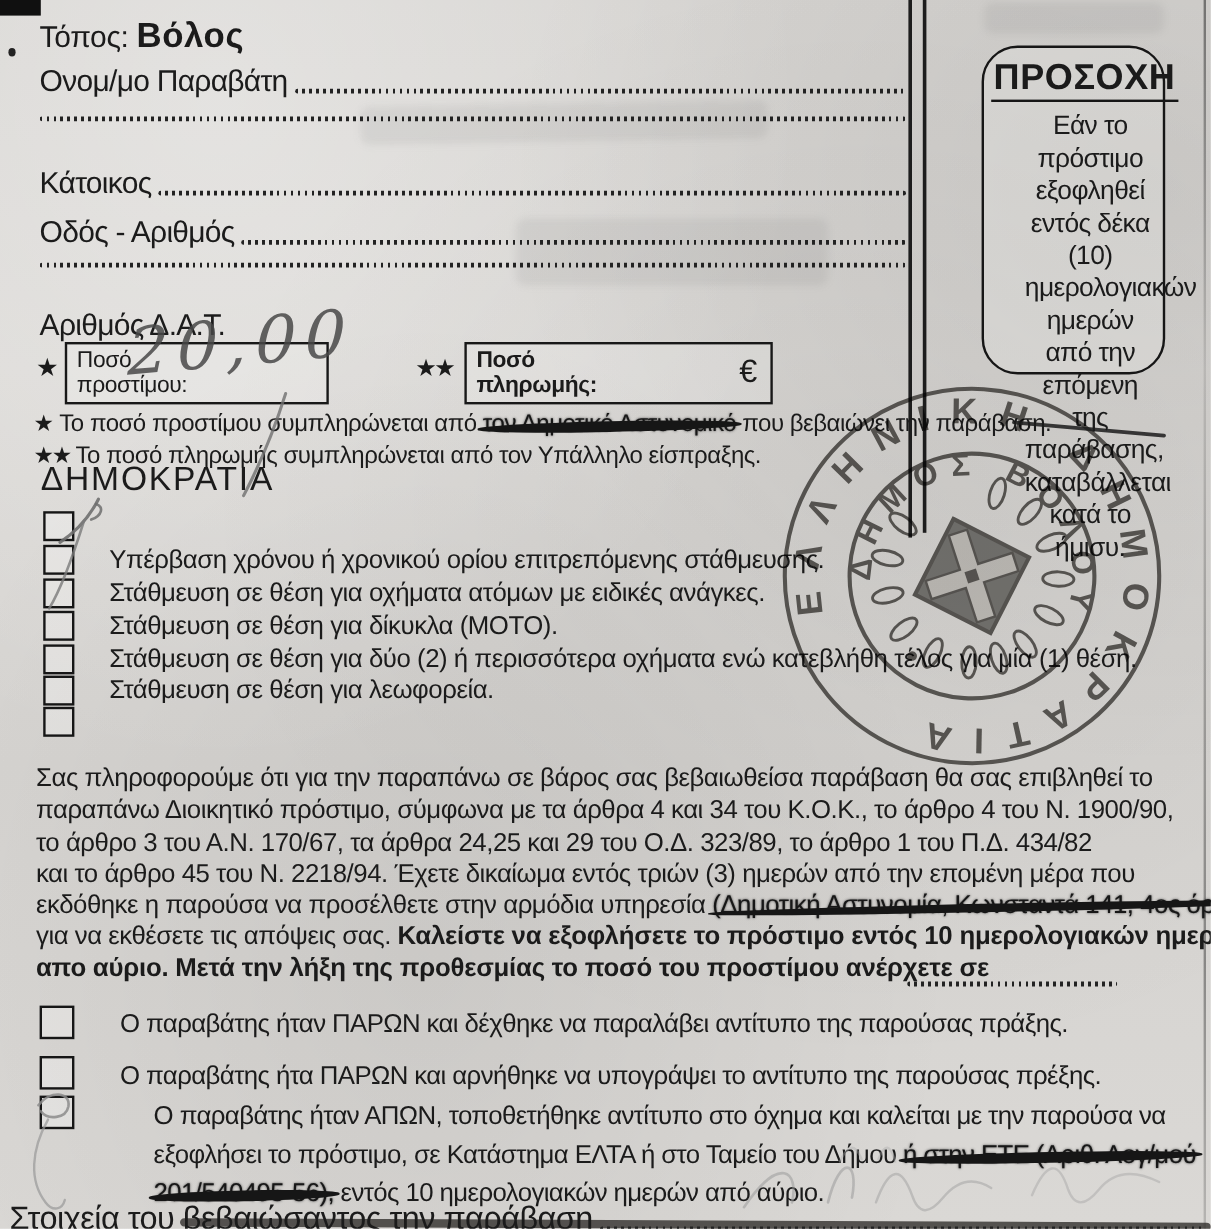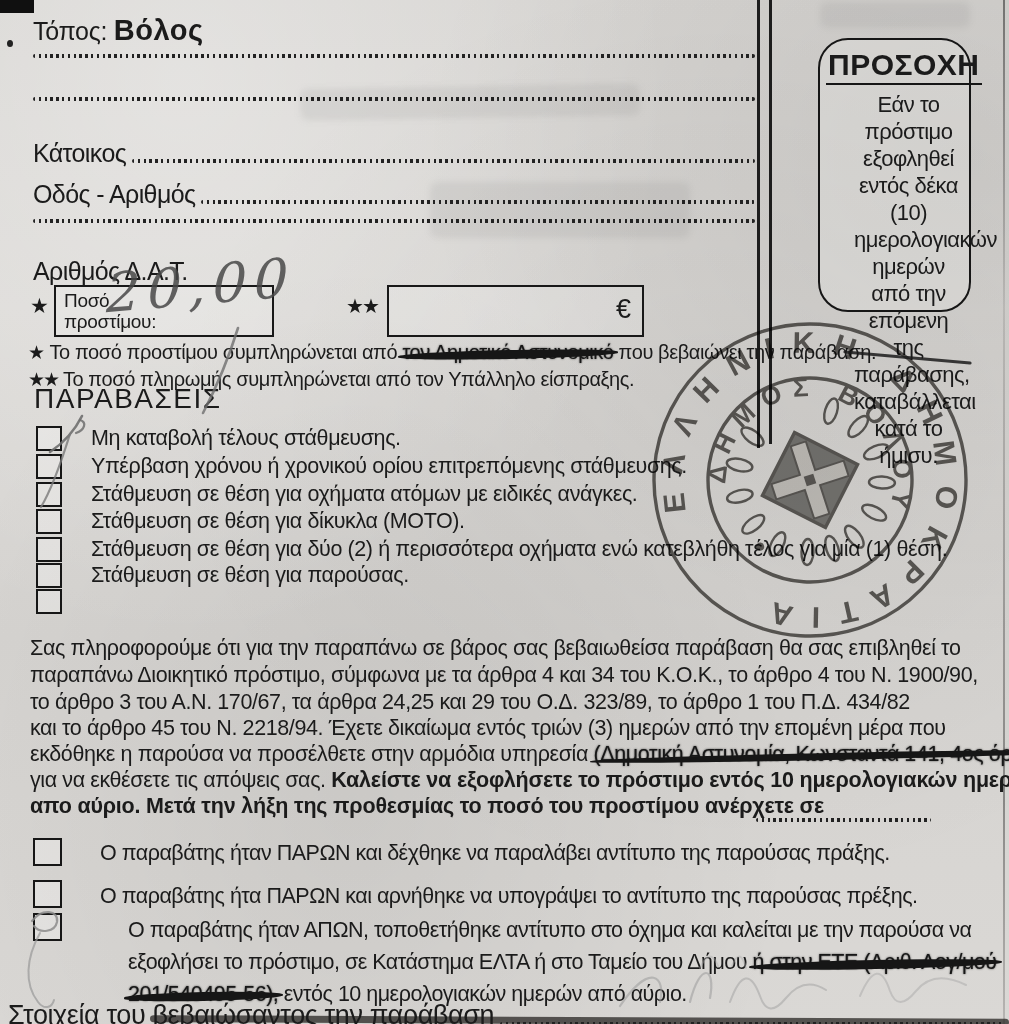--- a/index.html
+++ b/index.html
@@ -88,20 +88,21 @@
 <div class="ghost" style="left:430px;top:182px;width:260px;height:56px;"></div>
 <div class="ghost" style="left:820px;top:2px;width:150px;height:26px;"></div>
 <div class="abs bband"></div>
 
 <div class="abs topos">
   <span>Τόπος:</span>
   <b>Βόλος</b>
 </div>
 
 <div class="abs frow" style="top:54px;">
+  <span class="lbl">Ονομ/μο Παραβάτη</span>
   <span class="leader"></span>
 </div>
 <div class="abs frow" style="top:97px;">
   <span class="leader"></span>
 </div>
 <div class="abs frow" style="top:139px;">
   <span class="lbl">Κάτοικος</span>
   <span class="leader"></span>
 </div>
 <div class="abs frow" style="top:180px;">
@@ -117,62 +118,62 @@
 </div>
 
 <span class="abs star" style="left:30px;top:294px;font-size:21px;">★</span>
 <div class="abs box" style="left:54px;top:285px;width:216px;height:48px;">
   <div class="blbl">Ποσό προστίμου:</div>
 </div>
 <div class="abs fine-value">20,00</div>
 
 <span class="abs star" style="left:346px;top:294px;font-size:20px;letter-spacing:-2px;">★★</span>
 <div class="abs box" style="left:387px;top:285px;width:253px;height:48px;">
+  <div class="blbl" style="font-weight:bold;">Ποσό πληρωμής:</div>
   <span class="euro">€</span>
 </div>
 
 <div class="abs fn" style="left:28px;top:341px;">
   <span class="star">★</span>
   <span>Το ποσό προστίμου συμπληρώνεται από </span><span class="mstrike">τον Δημοτικό Αστυνομικό</span><span> που βεβαιώνει την παράβαση.</span>
 </div>
 <div class="abs fn" style="left:28px;top:368px;">
   <span class="star" style="letter-spacing:-2px;">★★</span>
   <span>Το ποσό πληρωμής συμπληρώνεται από τον Υπάλληλο είσπραξης.</span>
 </div>
 
 <div class="abs attn">
   <div><span class="t">ΠΡΟΣΟΧΗ</span></div>
   <div class="b">Εάν το πρόστιμο εξοφληθεί εντός δέκα (10) ημερολογιακών ημερών από την επόμενη της παράβασης, καταβάλλεται κατά το ήμισυ.</div>
 </div>
 
-<div class="abs heading">ΠΑΡΑΒΑΣΕΙΣ</div>
+<div class="abs heading">ΔΗΜΟΚΡΑΤΙΑ</div>
 
 <div class="abs vrow" style="top:426px;">
   <span class="cb"></span>
-  <span class="vl">Μη καταβολή τέλους στάθμευσης.</span>
 </div>
 <div class="abs vrow" style="top:454px;">
   <span class="cb"></span>
   <span class="vl">Υπέρβαση χρόνου ή χρονικού ορίου επιτρεπόμενης στάθμευσης.</span>
 </div>
 <div class="abs vrow" style="top:482px;">
   <span class="cb"></span>
   <span class="vl">Στάθμευση σε θέση για οχήματα ατόμων με ειδικές ανάγκες.</span>
 </div>
 <div class="abs vrow" style="top:509px;">
   <span class="cb"></span>
   <span class="vl">Στάθμευση σε θέση για δίκυκλα (ΜΟΤΟ).</span>
 </div>
 <div class="abs vrow" style="top:537px;">
   <span class="cb"></span>
   <span class="vl">Στάθμευση σε θέση για δύο (2) ή περισσότερα οχήματα ενώ κατεβλήθη τέλος για μία (1) θέση.</span>
 </div>
 <div class="abs vrow" style="top:563px;">
   <span class="cb"></span>
-  <span class="vl">Στάθμευση σε θέση για παρούσας.</span>
+  <span class="vl">Στάθμευση σε θέση για λεωφορεία.</span>
 </div>
 <div class="abs vrow" style="top:589px;">
   <span class="cb"></span>
 </div>
 
 <svg class="abs stamp" width="368" height="332" viewBox="0 0 368 332">
   <defs>
     <path id="oc" d="M 57 166 A 127 127 0 1 1 311 166 A 127 127 0 1 1 57 166"></path>
     <path id="ic" d="M 100 166 A 84 84 0 1 1 268 166 A 84 84 0 1 1 100 166"></path>
   </defs>

